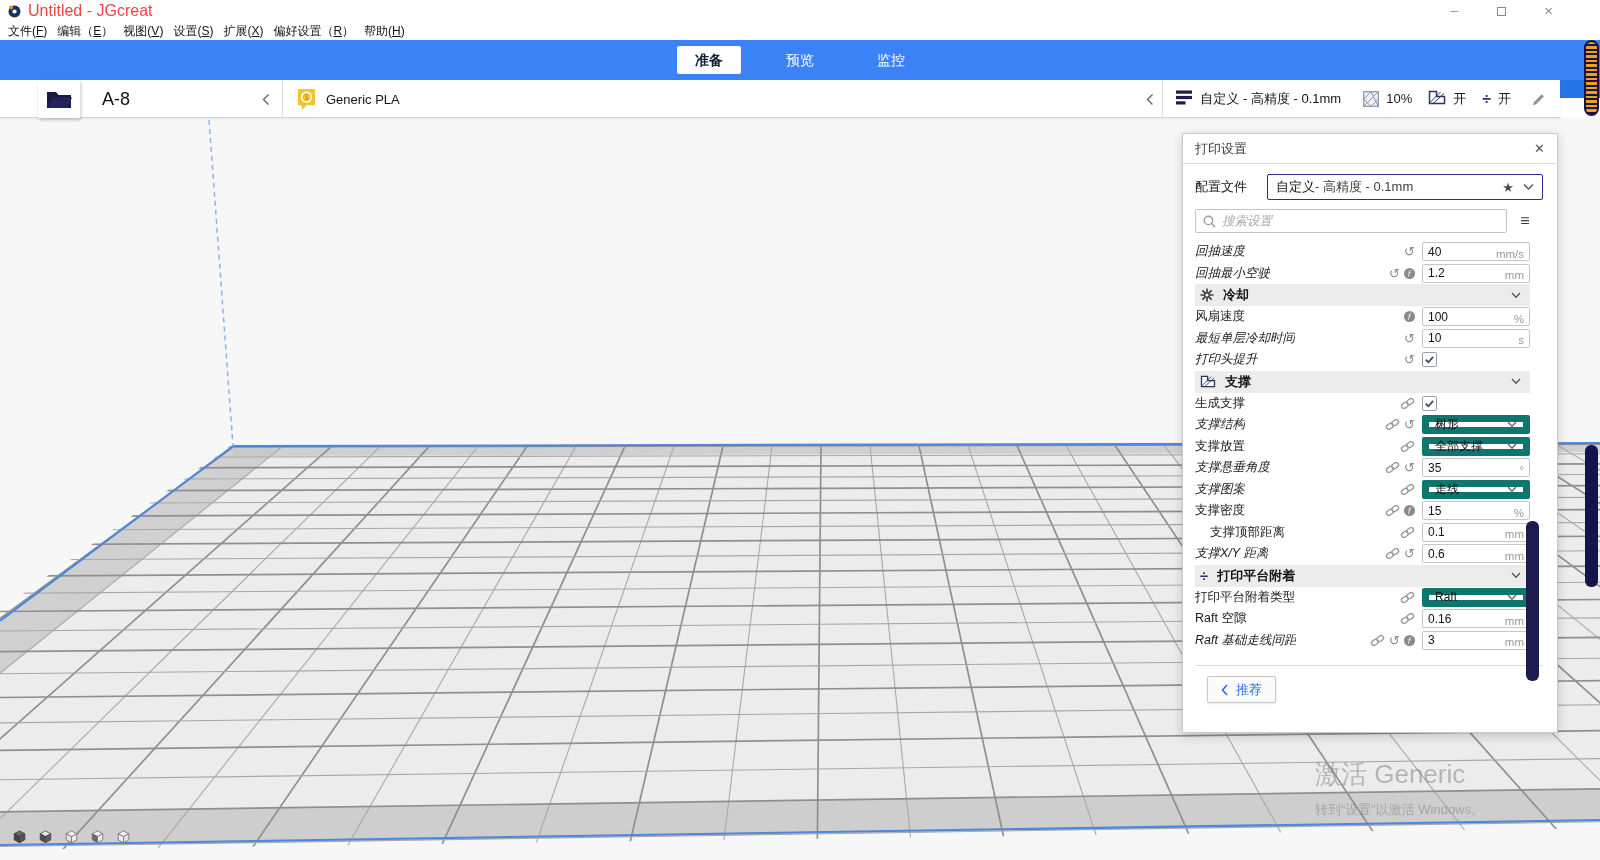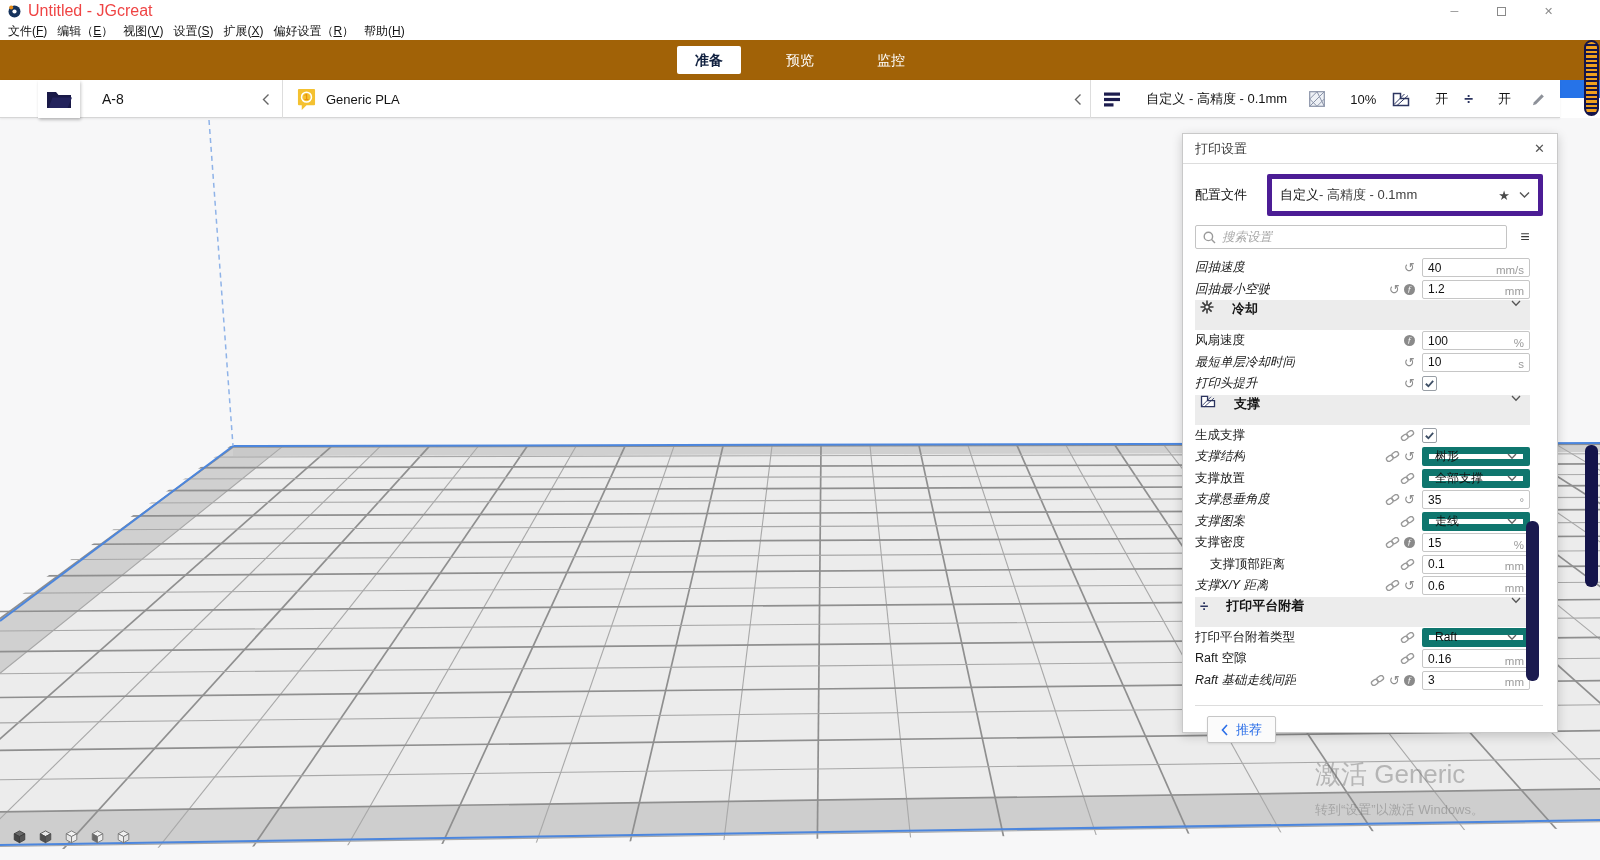--- a/index.html
+++ b/index.html
@@ -20,34 +20,34 @@
   .menu-item{padding:0 5px;white-space:nowrap}
   
   .bluebar{position:absolute;left:0;top:40px;width:1600px;height:40px}
   .tabs{position:absolute;left:0;right:0;top:6px;display:flex;justify-content:center;gap:27px}
   .tab{min-width:64px;height:28px;line-height:28px;text-align:center;font-size:14px;color:#fff}
   .tab.active{background:#fff;color:#10203f;font-weight:600;border-radius:2px}
   
   .toolbar{position:absolute;left:0;top:80px;width:1560px;height:38px;background:#fff;border-bottom:1px solid #d6d6d6;box-shadow:0 1px 2px rgba(0,0,0,.07)}
   .blue-notch{position:absolute;left:1560px;top:80px;width:40px;height:18px}
   .folder-tile{position:absolute;left:38px;top:0;width:42px;height:38px;background:#fff;display:flex;align-items:center;justify-content:center;box-shadow:1px 2px 3px rgba(0,0,0,.22)}
-  .printer-sec{position:absolute;left:80px;top:0;width:203px;height:38px;border-right:1px solid #ddd;display:flex;align-items:center;padding:0 12px 0 22px;font-size:14px}
+  .printer-sec{position:absolute;left:80px;top:0;width:203px;height:38px;border-right:1px solid #ddd;display:flex;align-items:center;padding:0 12px 0 22px;font-size:18px}
   .printer-sec .collapse{margin-left:auto}
   .material-sec{position:absolute;left:283px;top:0;height:38px;display:flex;align-items:center;gap:10px;padding-left:14px;font-size:13px}
   .profile-sec{position:absolute;right:0;top:0;height:38px;display:flex;align-items:center;font-size:13px;padding-right:8px}
   .vsep{width:1px;height:38px;background:#ddd;margin:0 0 0 8px}
-  .profile-sec .gap{margin-left:13px;display:flex;align-items:center;gap:25px}
+  .profile-sec .gap{margin-left:13px;display:flex;align-items:flex-start;gap:7px}
   
   .panel{position:absolute;left:1182px;top:133px;width:376px;height:600px;background:#fff;border:1px solid #c9c9c9;box-shadow:0 3px 10px rgba(0,0,0,.18);font-size:12.5px}
   .panel-header{height:30px;display:flex;align-items:center;padding:0 12px;color:#3c3c3c;font-size:13px;border-bottom:1px solid #ddd}
   .panel-close{margin-left:auto;color:#555;font-size:13px;font-weight:bold}
   .panel-body{padding:10px 14px 0 12px}
   .profile-row{display:flex;align-items:center}
   .profile-label{width:72px;font-size:13px}
-  .profile-combo{flex:1;height:26px;border:5px solid #4c1d95;border-radius:2px;display:flex;align-items:center;padding:16px 8px;font-size:13px;background:#fff}
+  .profile-combo{flex:1;height:26px;border:1px solid #4c1d95;border-radius:2px;display:flex;align-items:center;padding:0 8px;font-size:13px;background:#fff}
   .profile-detail{color:#404040}
   .profile-combo .star{margin-left:auto;color:#4a4a4a;font-size:13px}
   .profile-combo .chev{margin-left:9px}
   .search-row{display:flex;align-items:center;margin-top:9px}
   .search-box{flex:1;height:24px;border:1px solid #c4c4c4;border-radius:2px;display:flex;align-items:center;padding:0 7px;gap:6px;background:#fff}
   .search-box input{border:0;outline:0;flex:1;font-style:italic;font-size:12.5px;font-family:inherit;color:#333;background:transparent}
   .search-box input::placeholder{color:#a9a9a9}
   .hamburger{width:36px;text-align:center;font-size:16px;color:#3a3a3a}
   .rows{margin-top:8px;padding-right:13px}
   .srow{height:21.5px;display:flex;align-items:center}
@@ -56,21 +56,21 @@
   .slabel.ind{padding-left:15px}
   .sicons{margin-left:auto;display:flex;align-items:center;gap:4px;padding-right:7px}
   .ic-undo{font-size:13px;color:#8f8f8f;line-height:1}
   .ic-info{width:11px;height:11px;border-radius:50%;background:#8a8a8a;color:#fff;font-size:9px;line-height:11px;text-align:center;font-style:italic;font-family:"Liberation Serif",serif}
   .sctrl{width:108px;flex:none}
   .valwrap{position:relative;width:108px}
   .valwrap input{width:108px;height:19px;border:1px solid #c6c6c6;border-radius:2px;font-size:12px;padding:0 28px 0 5px;color:#111;font-family:inherit;outline:none;background:#fff}
   .valwrap .unit{position:absolute;right:6px;top:3px;font-size:11.5px;color:#9a9a9a}
   .dd{width:108px;height:19px;border:7px solid #0f766e;border-radius:2px;background:#fff;display:flex;align-items:center;justify-content:space-between;padding:0 6px;font-size:12px;color:#111}
   .cbox{width:15px;height:15px;border:1px solid #999fa6;border-radius:2px;background:#fff;display:flex;align-items:center;justify-content:center}
-  .ssec{height:30px;background:#ececec;display:flex;gap:18px;padding:0 5px;font-weight:bold;font-size:13px;color:#141414}
+  .ssec{height:22px;background:#ececec;display:flex;align-items:center;gap:9px;padding:0 5px;font-weight:bold;font-size:13px;color:#141414}
   .ssec .chev{margin-left:auto;padding-right:4px}
   .panel-footer{border-top:1px solid #ddd;margin-top:14px;padding:10px 12px}
   .btn-back{display:inline-flex;align-items:center;gap:8px;height:27px;padding:0 13px;border:1px solid #c6c6c6;border-radius:2px;background:#fbfbfb;color:#2a6ee8;font-size:13px;box-shadow:0 1px 2px rgba(0,0,0,.08)}
   .panel-thumb{position:absolute;right:18px;top:387px;width:13px;height:160px;background:#1b1b4f;border-radius:6px}
   
   .pill-striped{position:absolute;left:1584px;top:40px;width:15px;height:76px;border:2px solid #14144a;border-radius:8px}
   .outer-thumb{position:absolute;left:1585px;top:445px;width:13px;height:142px;border-radius:6px}
   
   .watermark{position:absolute;left:1315px;top:757px;color:rgba(115,115,115,.45);pointer-events:none}
   .wm1{font-size:26px}
@@ -215,21 +215,21 @@
 <div class="menubar" id="menubar">
     <span class="menu-item">文件(<u>F</u>)</span>
     <span class="menu-item">编辑（<u>E</u>）</span>
     <span class="menu-item">视图(<u>V</u>)</span>
     <span class="menu-item">设置(<u>S</u>)</span>
     <span class="menu-item">扩展(<u>X</u>)</span>
     <span class="menu-item">偏好设置（<u>R</u>）</span>
     <span class="menu-item">帮助(<u>H</u>)</span>
   </div>
 
-<div class="bluebar" style="background: #a16207;">
+<div class="bluebar" style="background: #3b82f6;">
   <div class="tabs" id="tabs">
       <span class="tab active">准备</span>
       <span class="tab">预览</span>
       <span class="tab">监控</span>
     </div>
 </div>
 <div class="blue-notch" style="background: rgb(38, 115, 232);"></div>
 
 <div class="toolbar">
   <div class="folder-tile">

